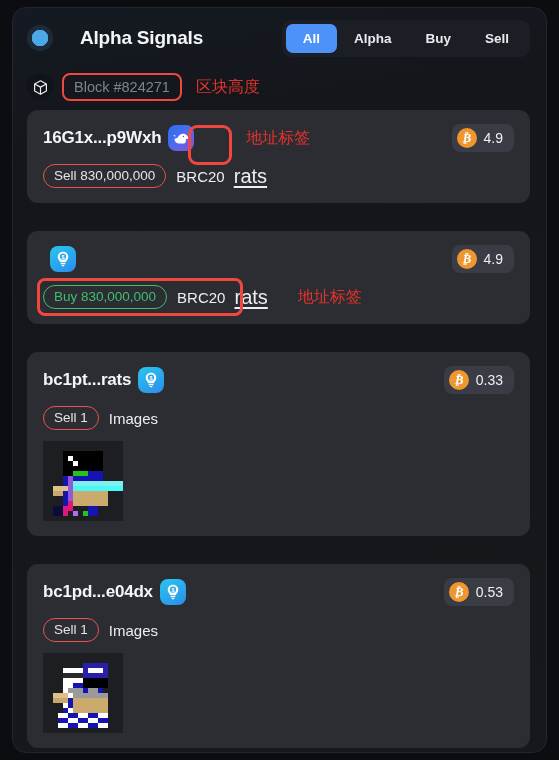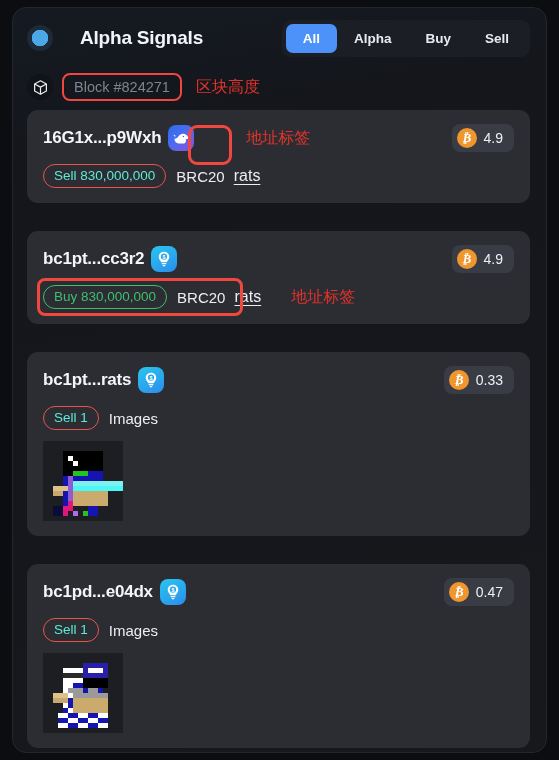--- a/index.html
+++ b/index.html
@@ -131,27 +131,27 @@
 
   .card-mid {
     display: flex; align-items: center;
     margin-top: 12px;
     position: relative;
   }
   .pill {
     border-radius: 999px; padding: 3px 10px 4px 10px;
     font-size: 13.5px; white-space: nowrap;
   }
-  .pill.sell { border: 1px solid #e8544c; color: #5eead4; }
+  .pill.sell { border: 1px solid #e8544c; color: #e5e5e5; }
   .pill.buy  { border: 1px solid #3fbf6e; color: #3fbf6e; }
   .std {
     font-size: 15px; color: #eceef2; margin-left: 10px; white-space: nowrap;
   }
   .ticker {
-    font-size: 16px; color: #eceef2; margin-left: 9px;
+    font-size: 20px; color: #eceef2; margin-left: 9px;
     text-decoration: underline; text-underline-offset: 2.5px;
     cursor: pointer;
   }
   .act-annot {
     position: absolute; left: -6px; top: -7px;
     border: 3px solid #f0473e; border-radius: 8px;
     pointer-events: none;
   }
 
   .thumb {
@@ -224,21 +224,20 @@
           <span>Sell</span>
           <span>830,000,000</span>
         </span>
         <span class="std">BRC20</span>
         <span class="ticker">rats</span>
       </div>
     </div>
 
     <div class="card">
       <div class="card-top">
-        <span class="addr">bc1pt...cc3r2</span>
         <span class="badge-icon bulb">
           <svg width="18" height="18" viewBox="0 0 24 24">
             <path d="M12 2.4c-4 0-7 3-7 6.7 0 2.5 1.3 4.2 2.4 5.4.5.6.8 1.1.8 1.7h7.6c0-.6.3-1.1.8-1.7C17.7 13.3 19 11.6 19 9.1 19 5.4 16 2.4 12 2.4z" fill="#ffffff"></path>
             <rect x="8.8" y="17.3" width="6.4" height="1.7" rx="0.8" fill="#ffffff"></rect>
             <rect x="10.1" y="20" width="3.8" height="1.6" rx="0.8" fill="#ffffff"></rect>
             <circle cx="12" cy="8.7" r="4.2" fill="#2aa7ee"></circle>
             <text x="12" y="11.6" font-size="7.6" font-weight="bold" text-anchor="middle" fill="#ffffff" font-family="Liberation Sans, sans-serif">$</text>
           </svg>
         </span>
         <span class="price">
@@ -329,21 +328,21 @@
           <svg width="18" height="18" viewBox="0 0 24 24">
             <path d="M12 2.4c-4 0-7 3-7 6.7 0 2.5 1.3 4.2 2.4 5.4.5.6.8 1.1.8 1.7h7.6c0-.6.3-1.1.8-1.7C17.7 13.3 19 11.6 19 9.1 19 5.4 16 2.4 12 2.4z" fill="#ffffff"></path>
             <rect x="8.8" y="17.3" width="6.4" height="1.7" rx="0.8" fill="#ffffff"></rect>
             <rect x="10.1" y="20" width="3.8" height="1.6" rx="0.8" fill="#ffffff"></rect>
             <circle cx="12" cy="8.7" r="4.2" fill="#2aa7ee"></circle>
             <text x="12" y="11.6" font-size="7.6" font-weight="bold" text-anchor="middle" fill="#ffffff" font-family="Liberation Sans, sans-serif">$</text>
           </svg>
         </span>
         <span class="price">
           <span class="btc-dot">₿</span>
-          <span class="price-val">0.47</span>
+          <span class="price-val">0.53</span>
         </span>
       </div>
       <div class="card-mid">
         <span class="pill sell">
           <span>Sell</span>
           <span>1</span>
         </span>
         <span class="std">Images</span>
       </div>
       <div class="thumb" style="background: rgb(29, 30, 34);">

